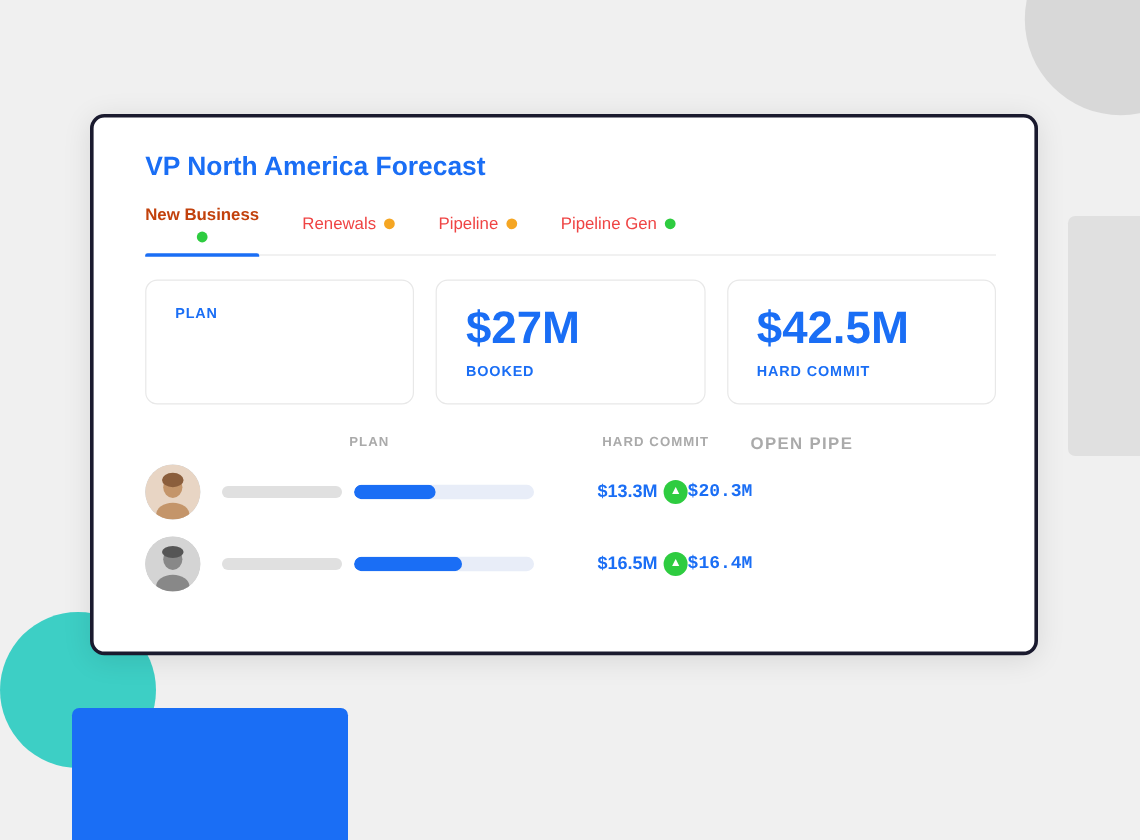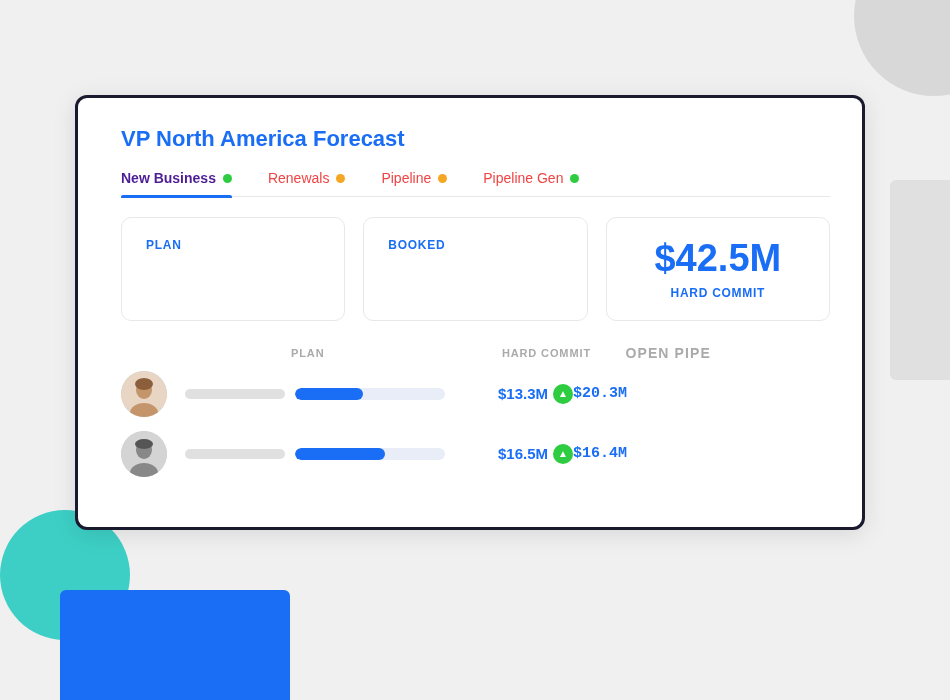--- a/index.html
+++ b/index.html
@@ -84,22 +84,23 @@
       align-items: center;
       gap: 7px;
       font-size: 14px;
       color: #ef4444;
       padding-bottom: 10px;
       cursor: pointer;
       position: relative;
       font-weight: 500;
     }
     .tab.active {
-      color: #4c1d95;
-      font-weight: 700;
+      color: #c2410c;
+      font-weight: 700;
+      flex-direction: column;
     }
     .tab.active::after {
       content: '';
       position: absolute;
       bottom: -1.5px;
       left: 0;
       width: 100%;
       height: 3px;
       background: #1a6ef5;
       border-radius: 2px 2px 0 0;
@@ -120,21 +121,21 @@
       margin-top: 20px;
       margin-bottom: 24px;
     }
     .metric-card {
       flex: 1;
       padding: 20px 24px;
       border: 1.5px solid #e8e8e8;
       border-radius: 10px;
       margin-right: 18px;
     }
-    .metric-card:last-child { margin-right: 0; text-align: center; }
+    .metric-card:last-child { margin-right: 0; }
     .metric-value {
       font-size: 38px;
       font-weight: 800;
       color: #1a6ef5;
       line-height: 1.1;
       margin-bottom: 6px;
     }
     .metric-label {
       font-size: 12px;
       font-weight: 700;
@@ -279,20 +280,21 @@
       <span>Pipeline Gen</span>
       <span class="tab-dot dot-green"></span>
     </div>
   </div>
 
   <div class="metrics-row">
     <div class="metric-card">
       <div class="metric-label">PLAN</div>
     </div>
     <div class="metric-card">
+      <div class="metric-value">$27M</div>
       <div class="metric-label">BOOKED</div>
     </div>
     <div class="metric-card">
       <div class="metric-value">$42.5M</div>
       <div class="metric-label">HARD COMMIT</div>
     </div>
   </div>
 
   <div class="table-section">
     <div class="table-header">

